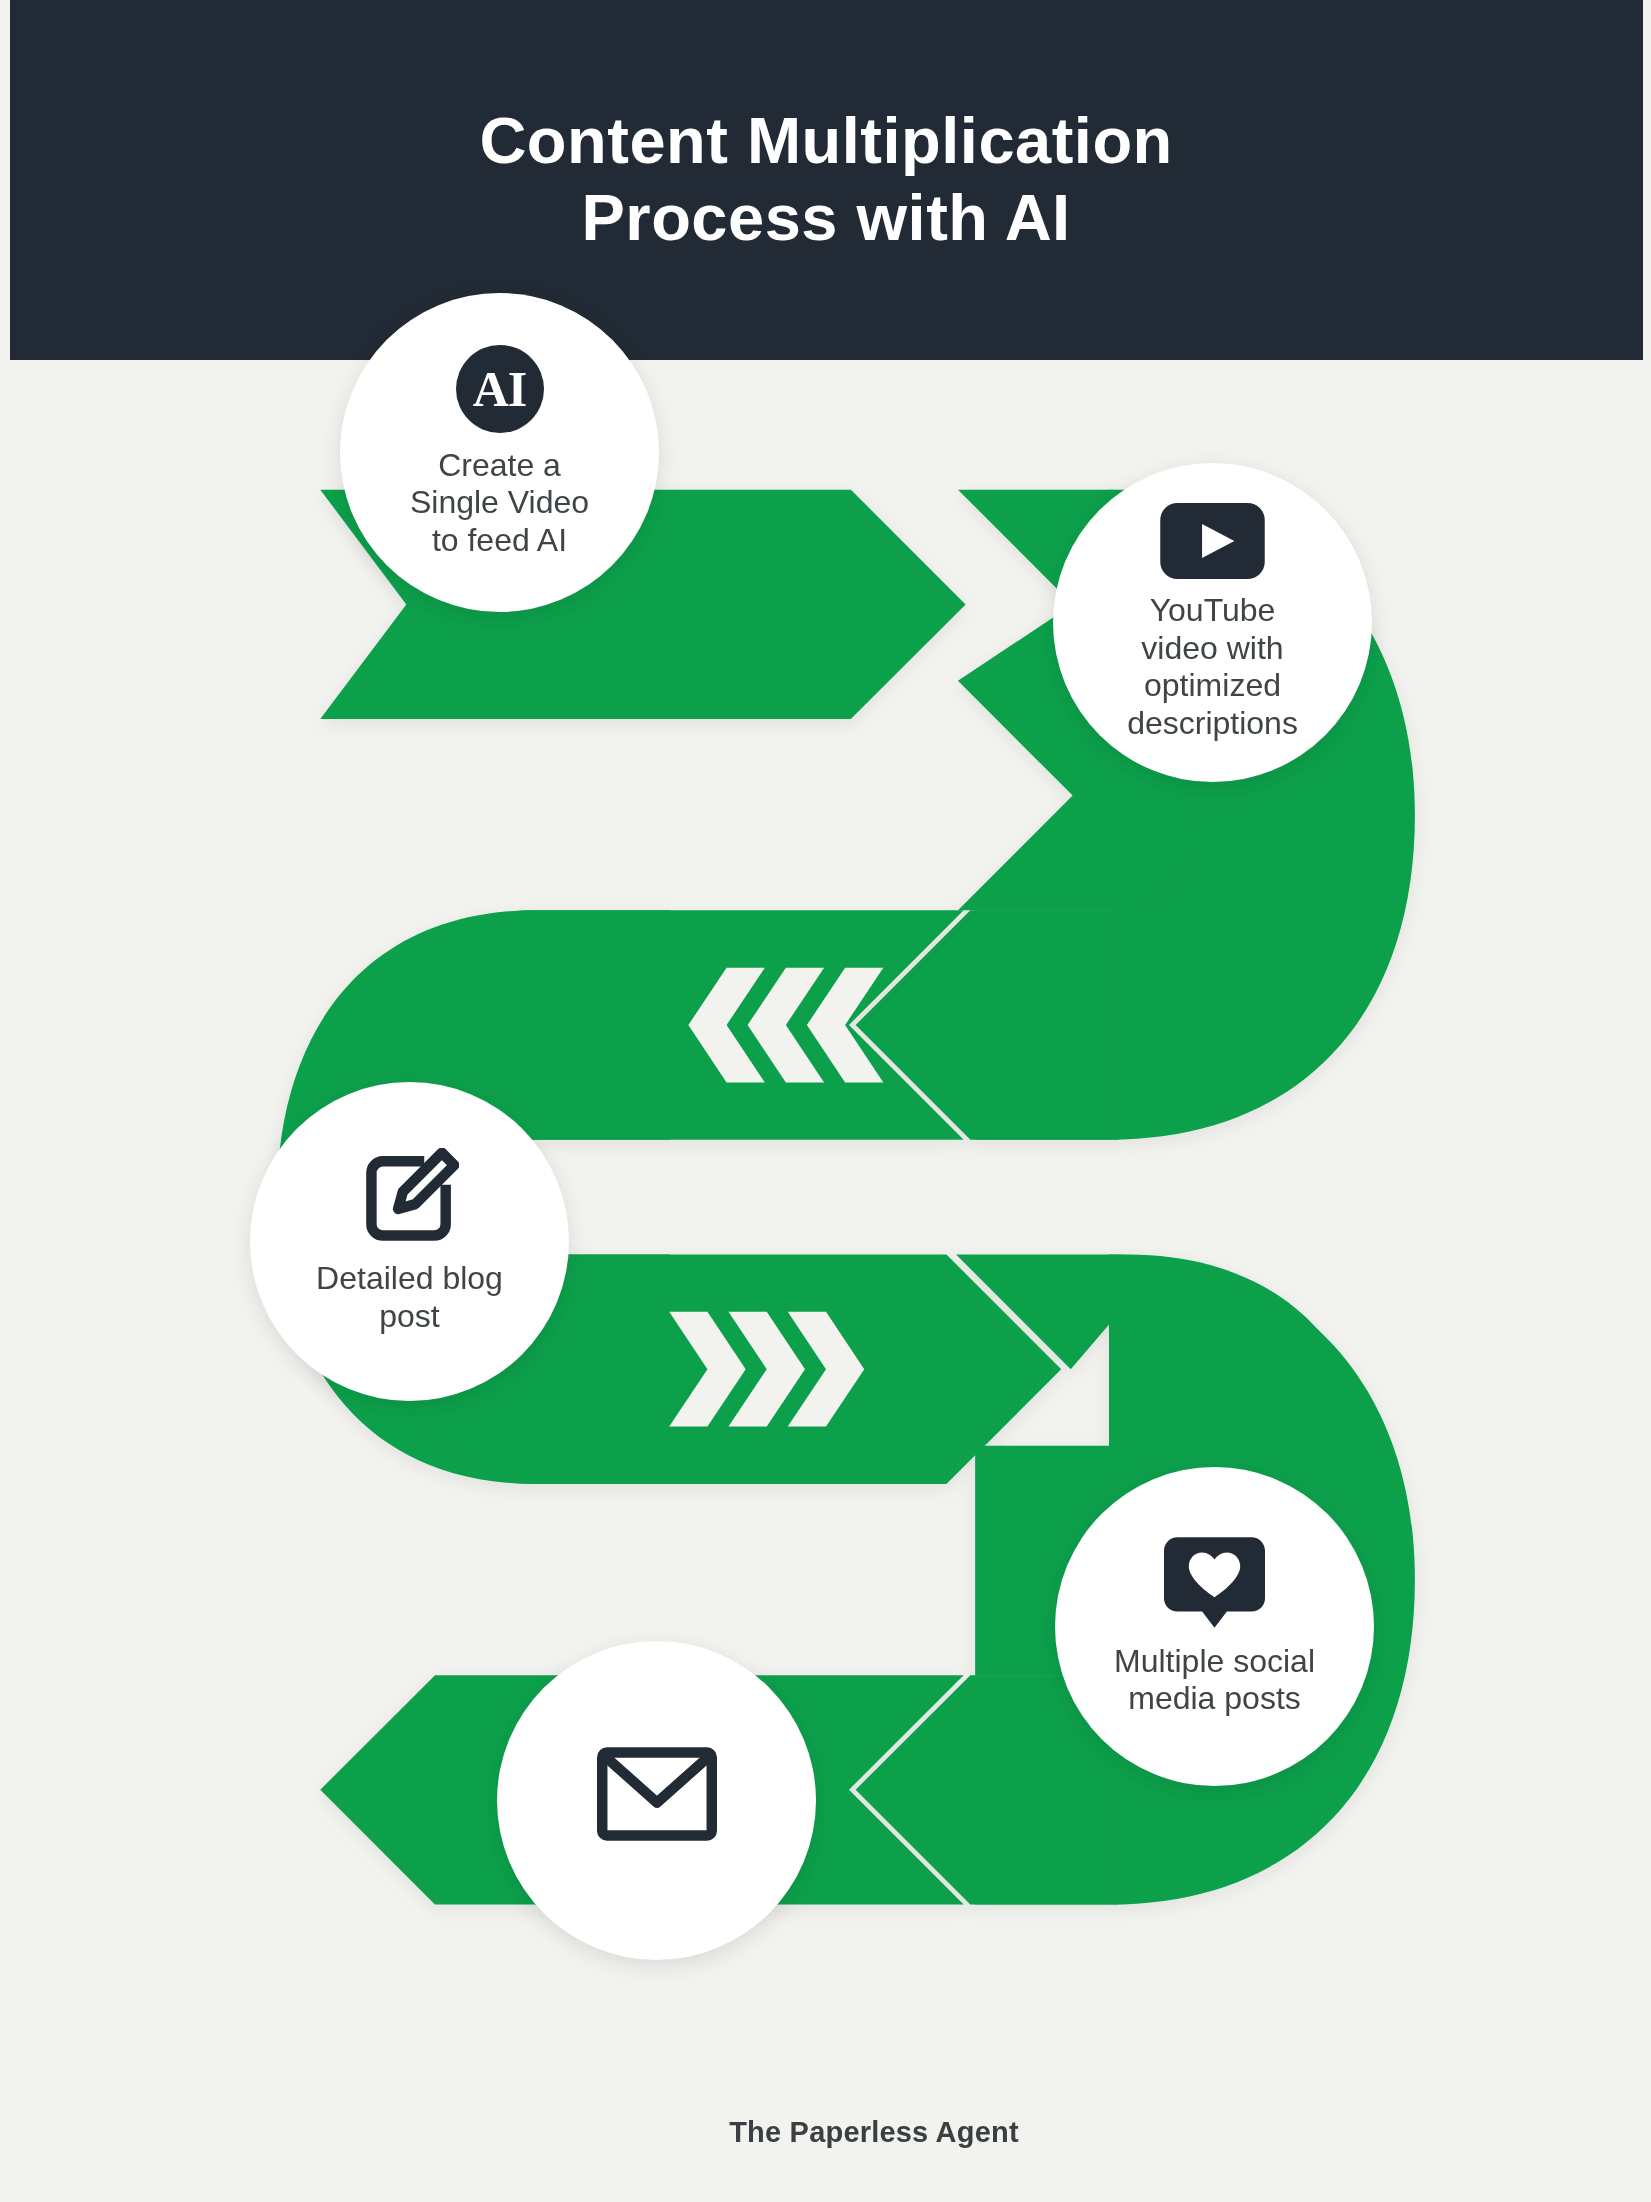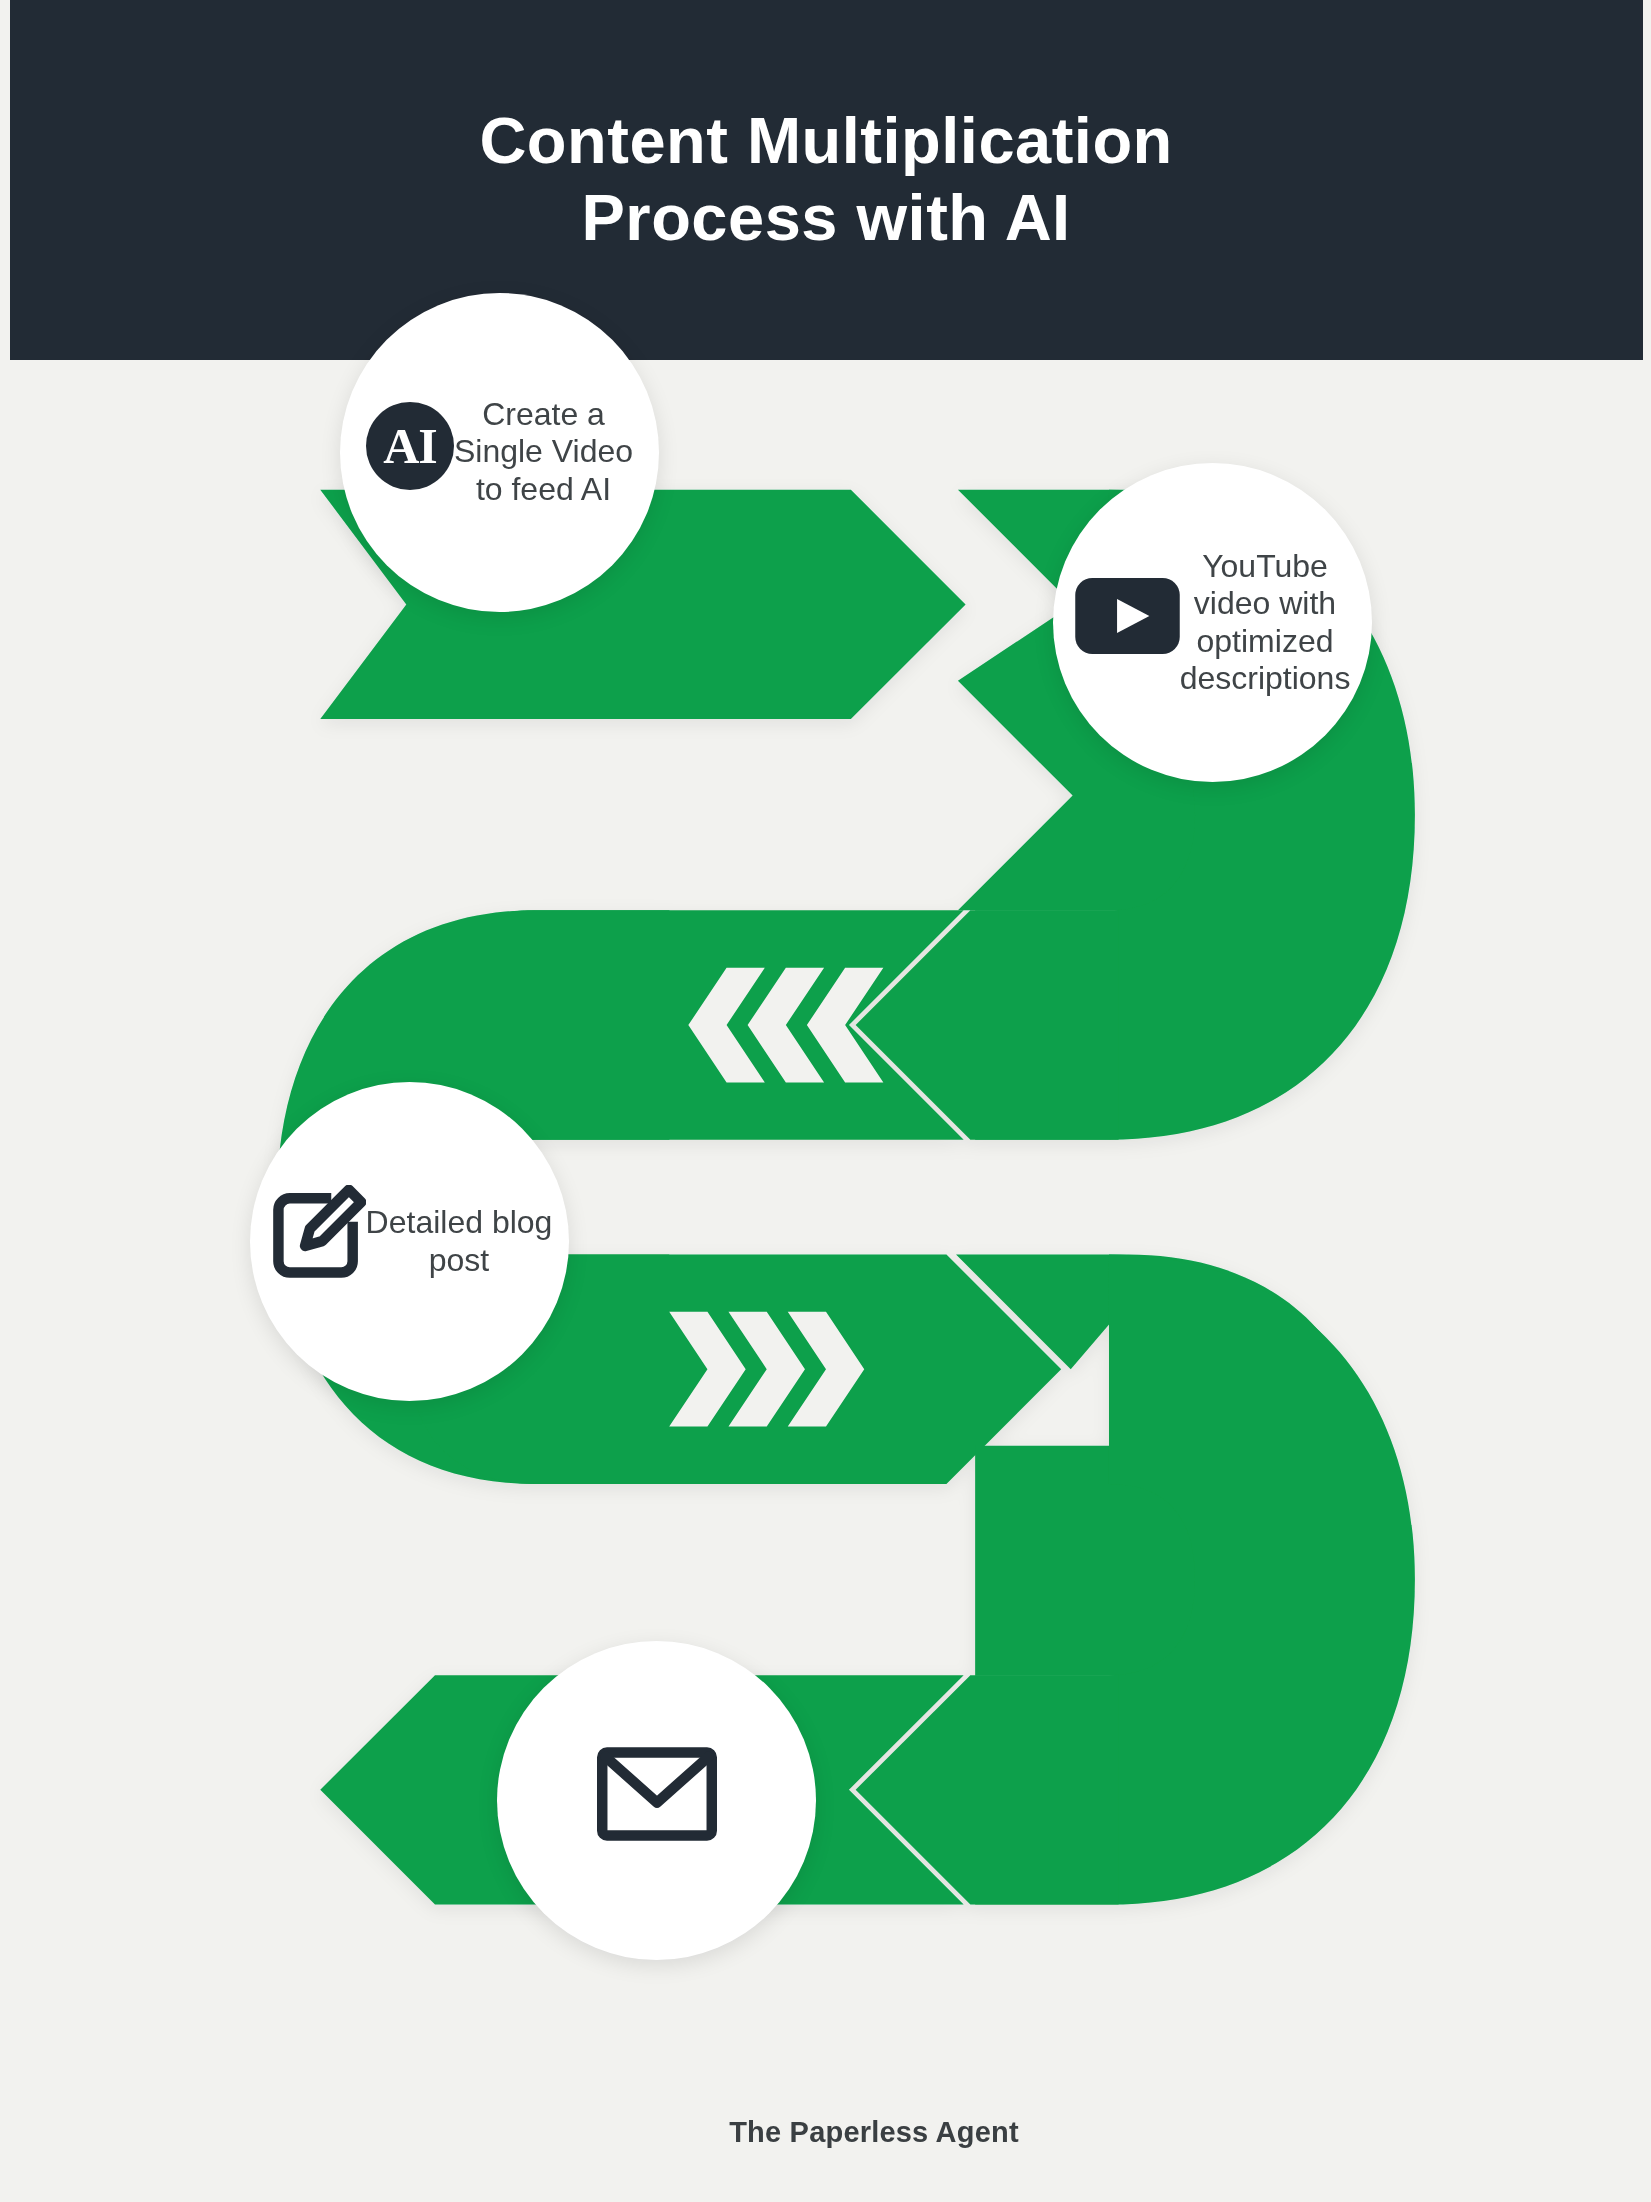--- a/index.html
+++ b/index.html
@@ -55,21 +55,21 @@
 
   
   .node {
     position: absolute;
     width: 319px;
     height: 319px;
     border-radius: 50%;
     background: #ffffff;
     box-shadow: 0 5.7px 21px rgba(0,0,0,0.10);
     display: flex;
-    flex-direction: row;
+    flex-direction: column;
     align-items: center;
     justify-content: center;
     box-sizing: border-box;
     padding: 9.6px 13.4px;
   }
   .node-icon {
     display: flex;
     align-items: center;
     justify-content: center;
     margin-bottom: 13.4px;
@@ -276,20 +276,32 @@
         <rect x="0" y="0" width="110" height="80" rx="18" ry="18" fill="#222b35"></rect>
         <path d="M 44,22 L 78,40 L 44,58 Z" fill="#ffffff"></path>
       </svg>
     </div>
     <div class="node-label">YouTube
 video with
 optimized
 descriptions</div>
   </div>
 
+  <div class="node" id="node-social">
+    <div class="node-icon">
+      <svg width="101" height="94" viewBox="0 0 106 98">
+        <path d="M 14,2 L 92,2 C 99.7,2 106,8.3 106,16 L 106,66 C 106,73.7 99.7,80 92,80
+                 L 66,80 L 53,97 L 40,80 L 14,80 C 6.3,80 0,73.7 0,66 L 0,16 C 0,8.3 6.3,2 14,2 Z" fill="#222b35"></path>
+        <path d="M 53,65 C 53,65 26,48 26,32.5 C 26,24 32.5,18 40,18 C 45.5,18 50,21 53,25.5
+                 C 56,21 60.5,18 66,18 C 73.5,18 80,24 80,32.5 C 80,48 53,65 53,65 Z" fill="#ffffff"></path>
+      </svg>
+    </div>
+    <div class="node-label">Multiple social
+media posts</div>
+  </div>
 
   <div class="node" id="node-email">
     <div class="node-icon">
       <svg width="120" height="94" viewBox="0 0 126 98">
         <rect x="5.5" y="5.5" width="115" height="87" rx="5" ry="5" fill="none" stroke="#222b35" stroke-width="11"></rect>
         <path d="M 9,10 L 63,58 L 117,10" fill="none" stroke="#222b35" stroke-width="11" stroke-linejoin="round" stroke-linecap="round"></path>
       </svg>
     </div>
   </div>
 

